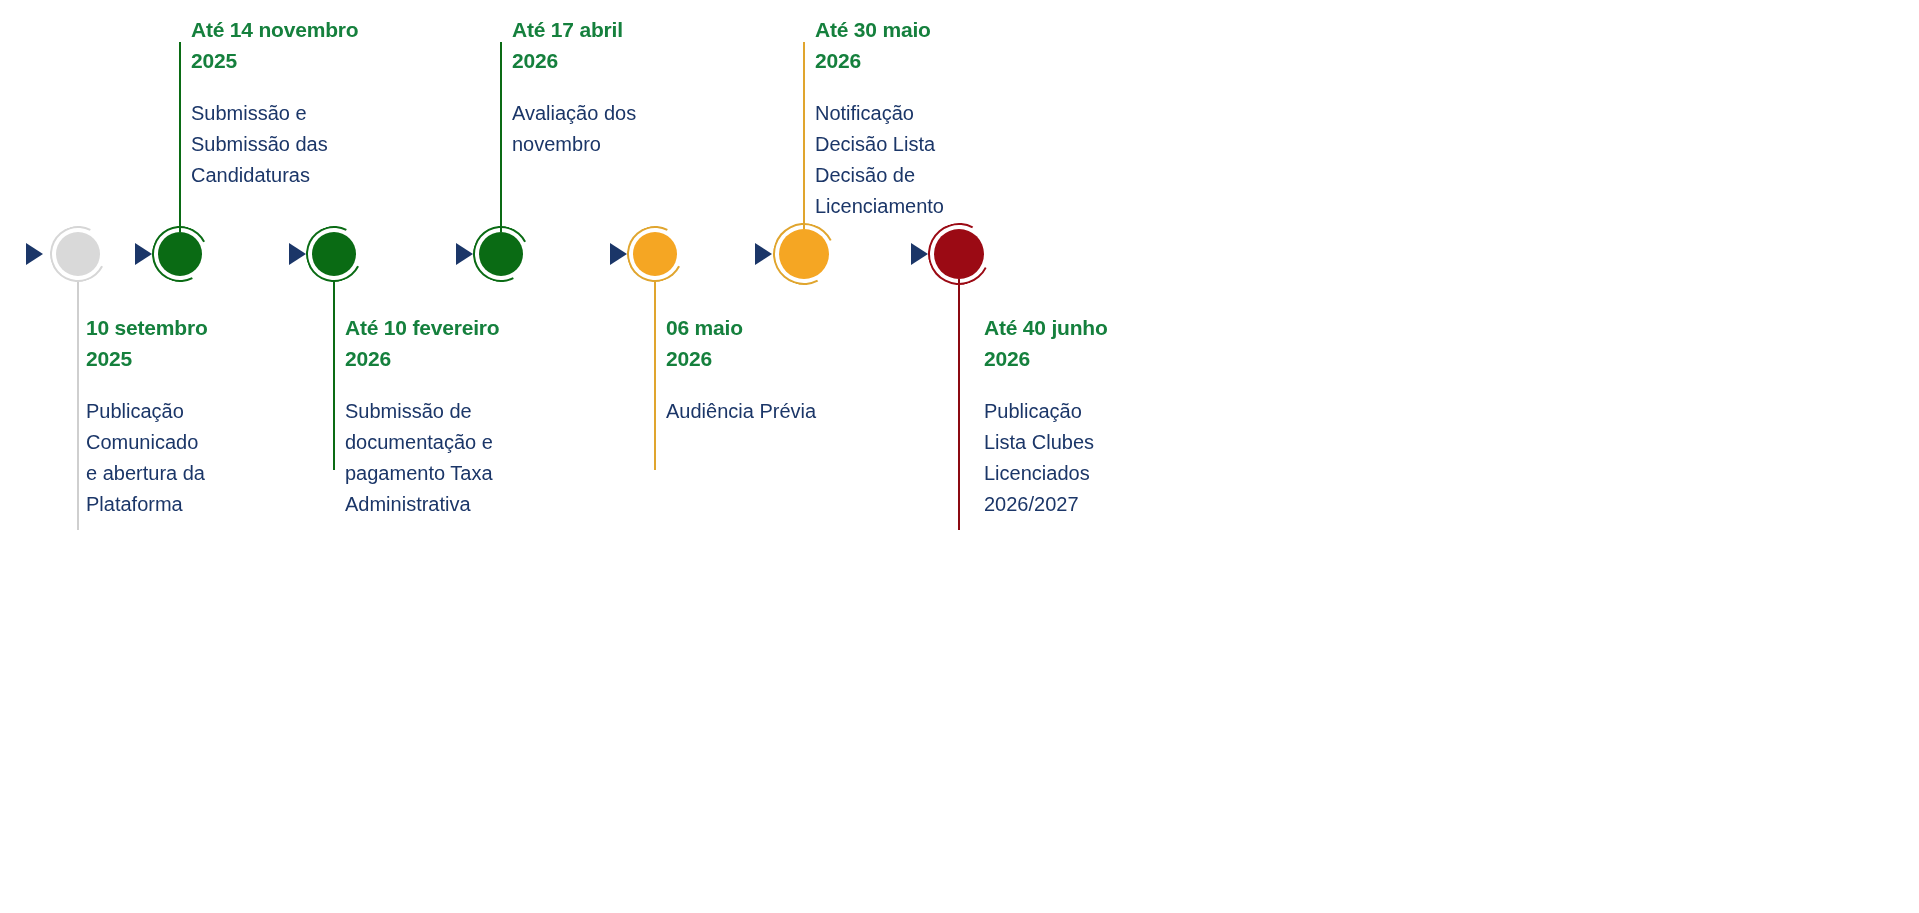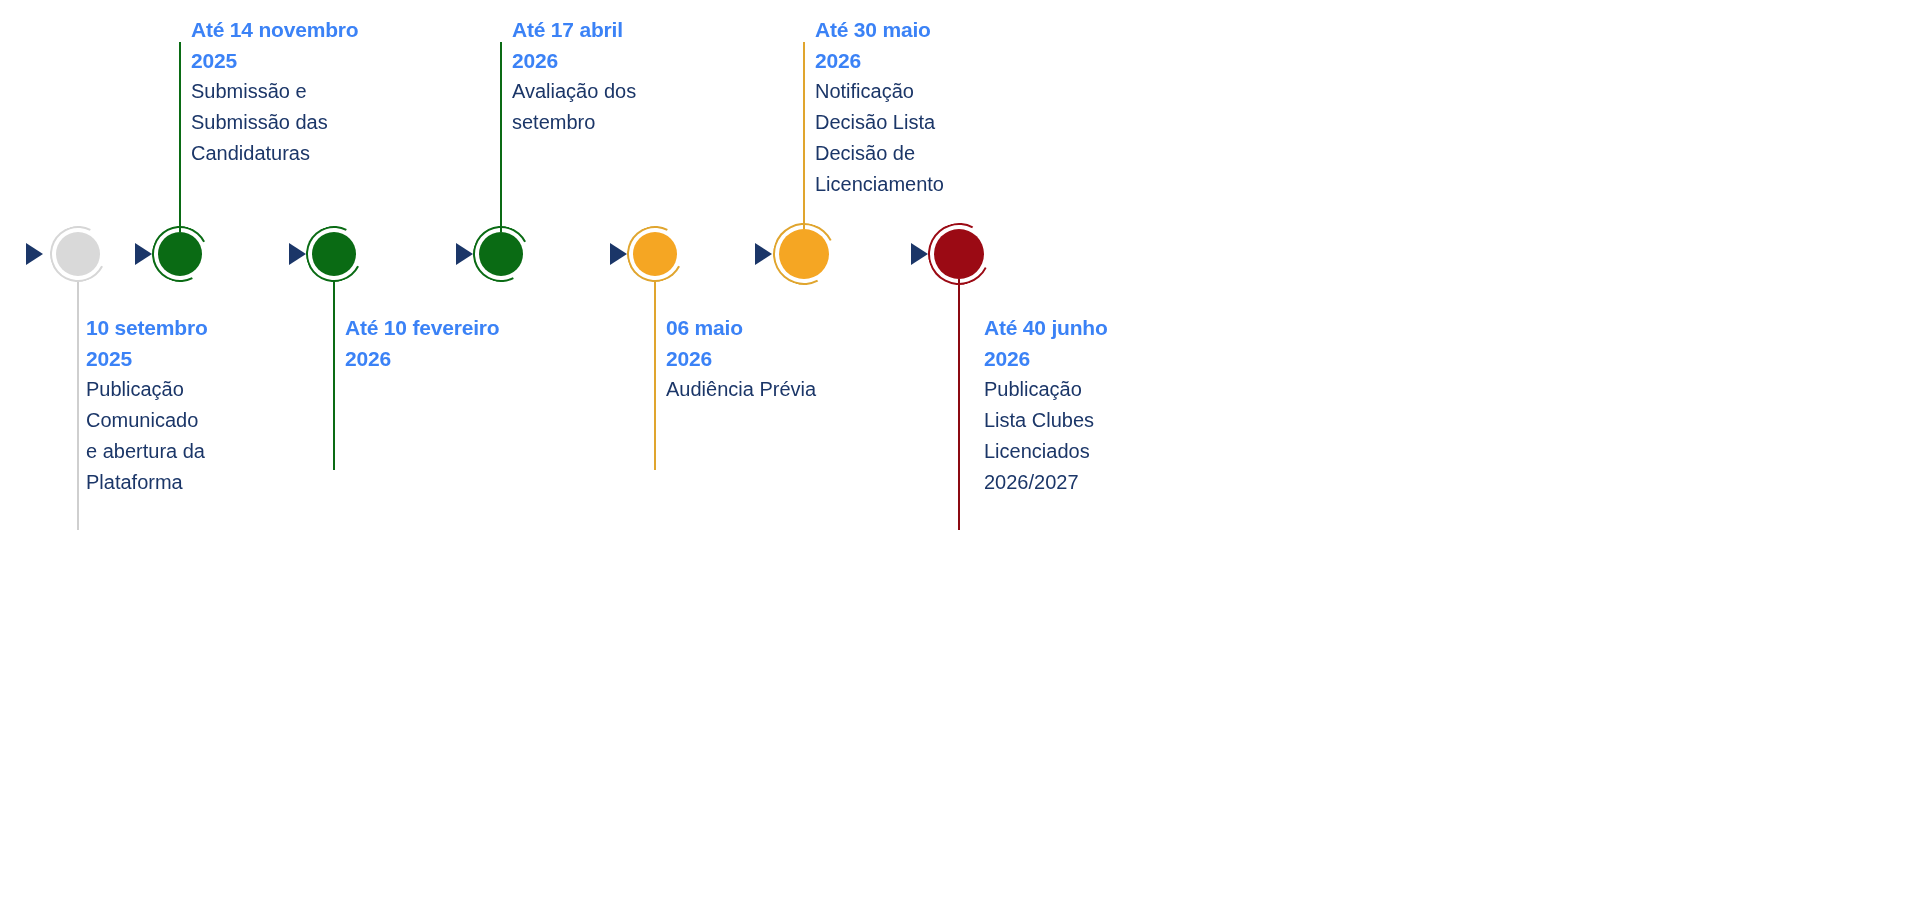--- a/index.html
+++ b/index.html
@@ -62,31 +62,32 @@
   .label-block {
     position: absolute;
     box-sizing: border-box;
   }
 
   .label-date {
     font-family: "Liberation Sans", sans-serif;
     font-weight: bold;
     font-size: 21px;
     line-height: 31px;
-    color: #3b82f6;
+    color: #15803d;
     letter-spacing: -0.2px;
     white-space: nowrap;
   }
 
   .label-desc {
     font-family: "Liberation Sans", sans-serif;
     font-weight: normal;
     font-size: 20px;
     line-height: 31px;
     color: #1b3668;
+    margin-top: 22px;
   }
 
   .label-desc .dline {
     display: block;
     white-space: nowrap;
   }
 </style>
 </head>
 <body>
 
@@ -123,33 +124,39 @@
       </div>
     </div>
     <div class="milestone">
       <div class="stem" style="left: 333px; top: 282px; height: 188px; background: rgb(10, 107, 20);"></div>
       <div class="node-ring" style="left: 306px; top: 226px; width: 56px; height: 56px; border-color: rgb(10, 107, 20) transparent rgb(10, 107, 20) rgb(10, 107, 20); transform: rotate(-18deg);"></div>
       <div class="node-dot" style="left: 312px; top: 232px; width: 44px; height: 44px; background: rgb(10, 107, 20);"></div>
       <div class="node-arrow" style="left: 289px; top: 243px; border-left-color: rgb(27, 54, 104);"></div>
       <div class="label-block" style="left: 345px; top: 312px;">
         <div class="label-date">Até 10 fevereiro</div>
         <div class="label-date">2026</div>
+        <div class="label-desc">
+          <span class="dline">Submissão de</span>
+          <span class="dline">documentação e</span>
+          <span class="dline">pagamento Taxa</span>
+          <span class="dline">Administrativa</span>
+        </div>
       </div>
     </div>
     <div class="milestone">
       <div class="stem" style="left: 500px; top: 42px; height: 190px; background: rgb(10, 107, 20);"></div>
       <div class="node-ring" style="left: 473px; top: 226px; width: 56px; height: 56px; border-color: rgb(10, 107, 20) transparent rgb(10, 107, 20) rgb(10, 107, 20); transform: rotate(18deg);"></div>
       <div class="node-dot" style="left: 479px; top: 232px; width: 44px; height: 44px; background: rgb(10, 107, 20);"></div>
       <div class="node-arrow" style="left: 456px; top: 243px; border-left-color: rgb(27, 54, 104);"></div>
       <div class="label-block" style="left: 512px; top: 14px;">
         <div class="label-date">Até 17 abril</div>
         <div class="label-date">2026</div>
         <div class="label-desc">
           <span class="dline">Avaliação dos</span>
-          <span class="dline">setembro</span>
+          <span class="dline">novembro</span>
         </div>
       </div>
     </div>
     <div class="milestone">
       <div class="stem" style="left: 654px; top: 282px; height: 188px; background: rgb(224, 165, 46);"></div>
       <div class="node-ring" style="left: 627px; top: 226px; width: 56px; height: 56px; border-color: rgb(224, 165, 46) transparent rgb(224, 165, 46) rgb(224, 165, 46); transform: rotate(-18deg);"></div>
       <div class="node-dot" style="left: 633px; top: 232px; width: 44px; height: 44px; background: rgb(245, 166, 35);"></div>
       <div class="node-arrow" style="left: 610px; top: 243px; border-left-color: rgb(27, 54, 104);"></div>
       <div class="label-block" style="left: 666px; top: 312px;">
         <div class="label-date">06 maio</div>

